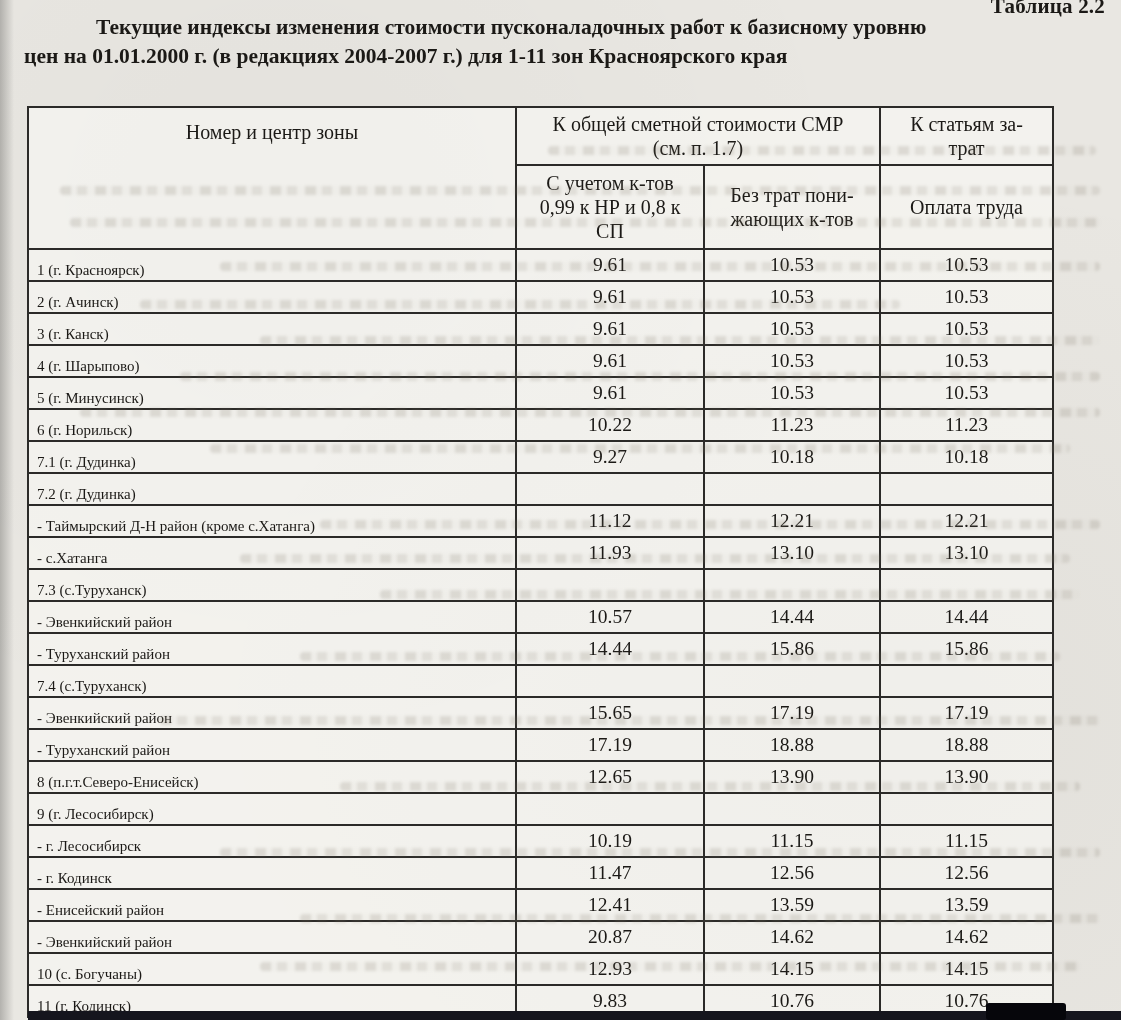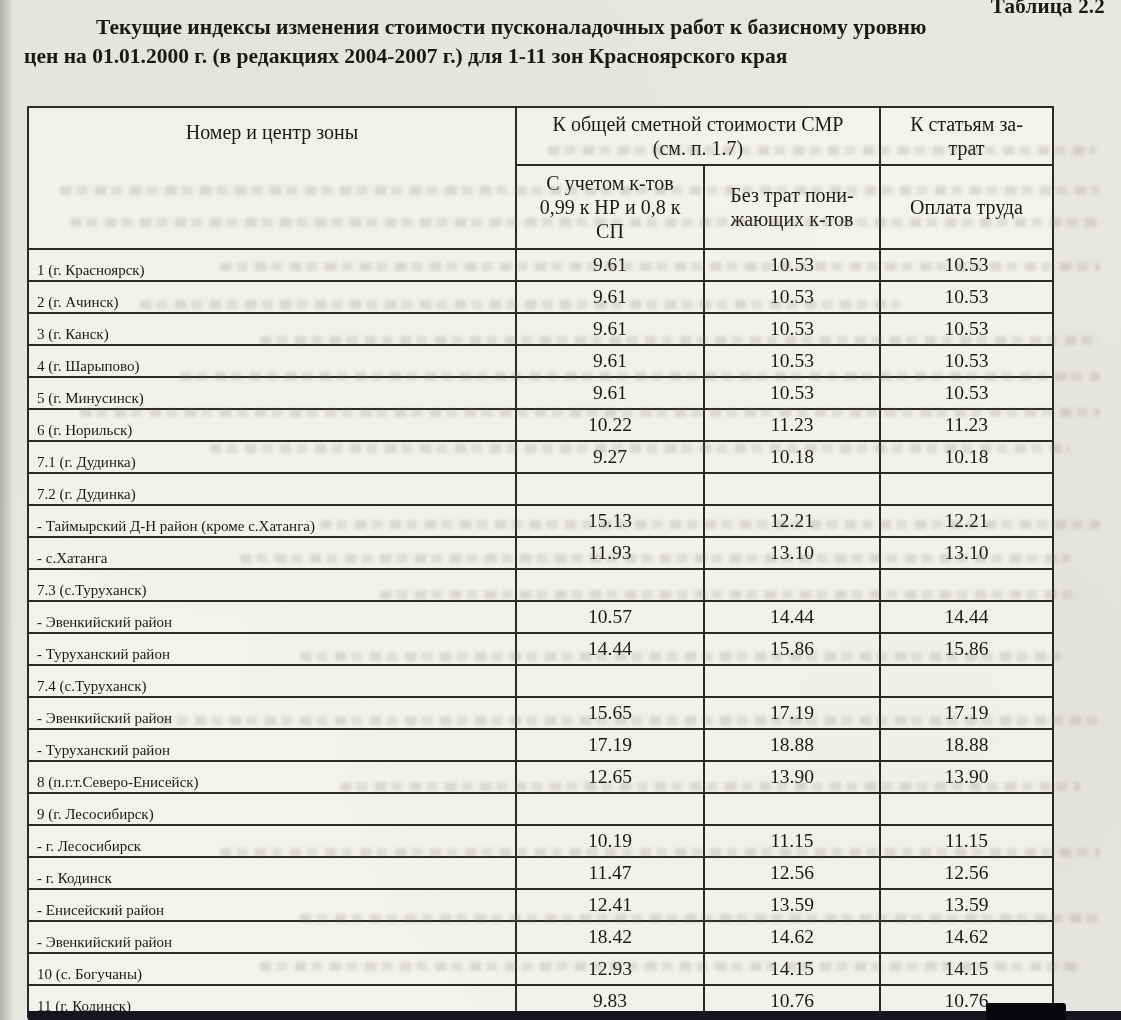--- a/index.html
+++ b/index.html
@@ -159,21 +159,21 @@
           <td class="val">10.18</td>
         </tr>
         <tr>
           <td class="zone">7.2 (г. Дудинка)</td>
           <td class="val"></td>
           <td class="val"></td>
           <td class="val"></td>
         </tr>
         <tr>
           <td class="zone">- Таймырский Д-Н район (кроме с.Хатанга)</td>
-          <td class="val">15.13</td>
+          <td class="val">11.12</td>
           <td class="val">12.21</td>
           <td class="val">12.21</td>
         </tr>
         <tr>
           <td class="zone">- с.Хатанга</td>
           <td class="val">11.93</td>
           <td class="val">13.10</td>
           <td class="val">13.10</td>
         </tr>
         <tr>
@@ -237,21 +237,21 @@
           <td class="val">12.56</td>
         </tr>
         <tr>
           <td class="zone">- Енисейский район</td>
           <td class="val">12.41</td>
           <td class="val">13.59</td>
           <td class="val">13.59</td>
         </tr>
         <tr>
           <td class="zone">- Эвенкийский район</td>
-          <td class="val">18.42</td>
+          <td class="val">20.87</td>
           <td class="val">14.62</td>
           <td class="val">14.62</td>
         </tr>
         <tr>
           <td class="zone">10 (с. Богучаны)</td>
           <td class="val">12.93</td>
           <td class="val">14.15</td>
           <td class="val">14.15</td>
         </tr>
         <tr>

